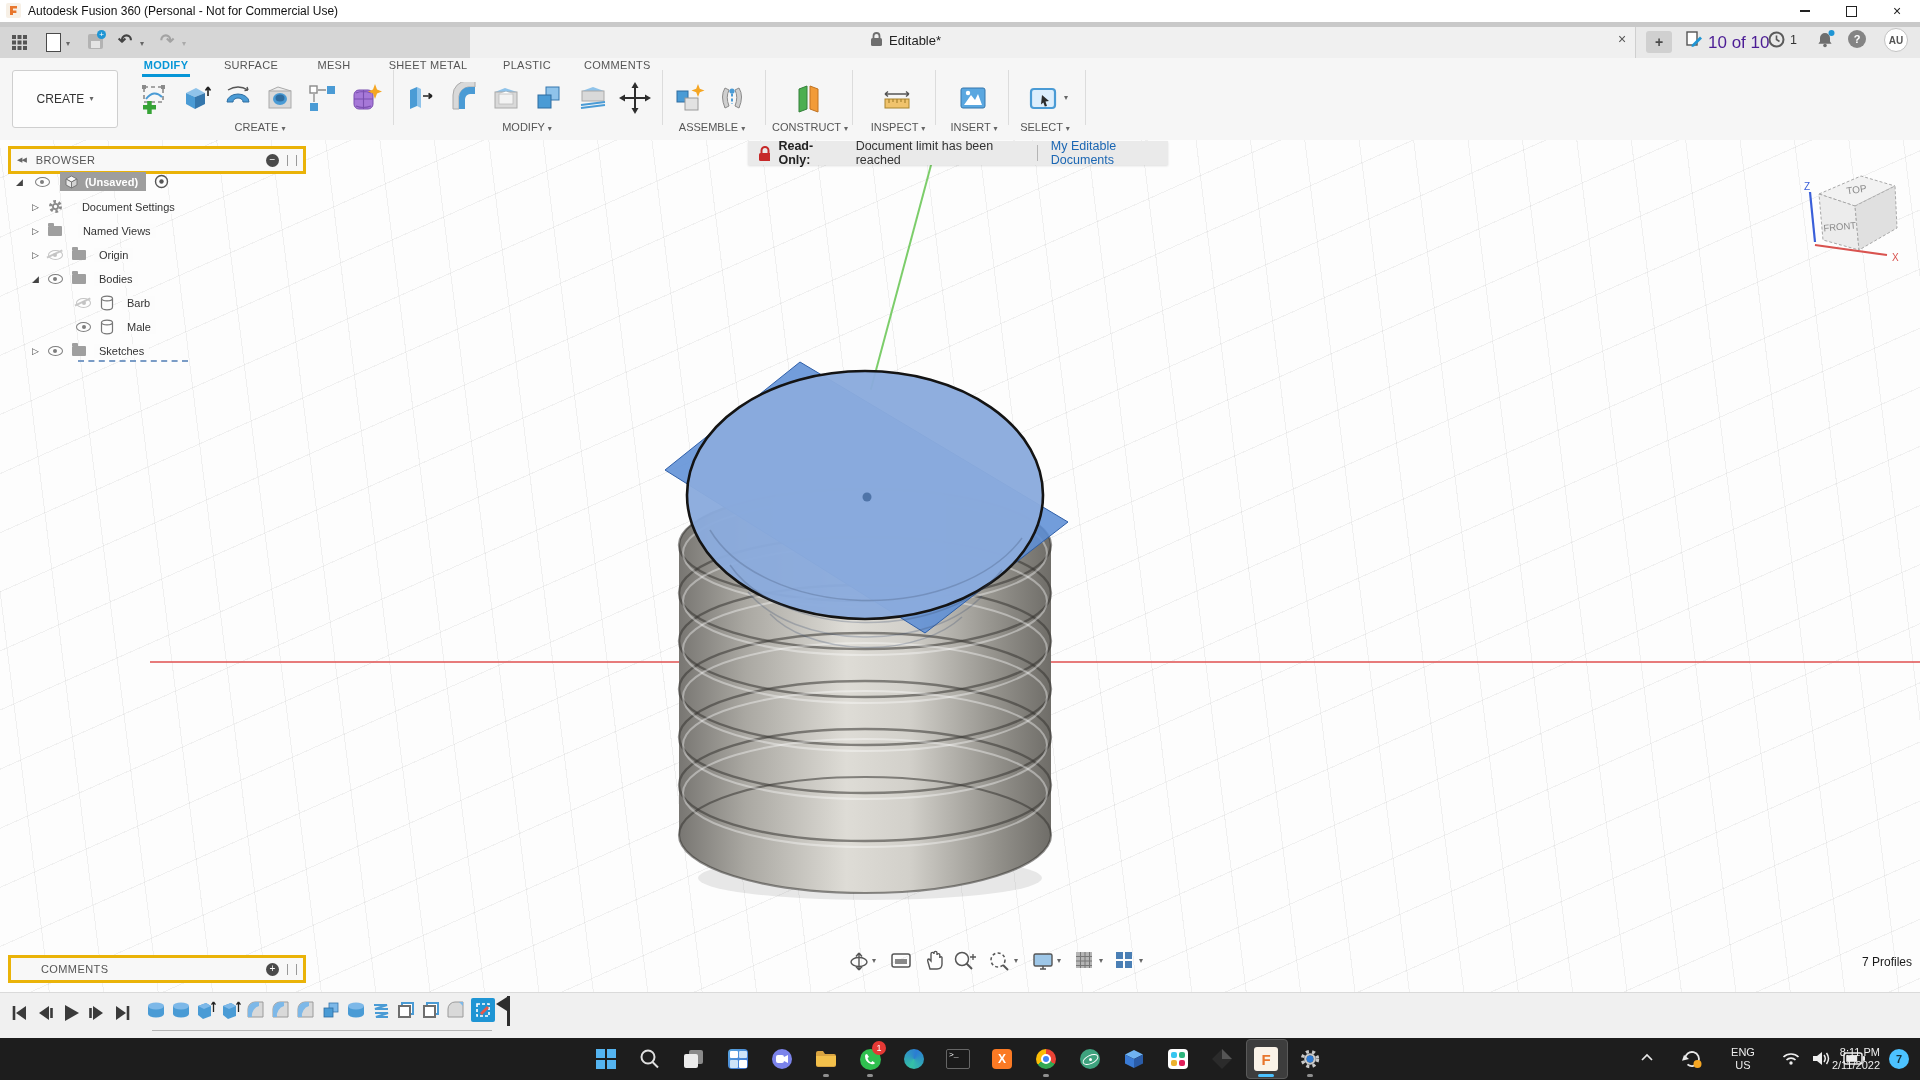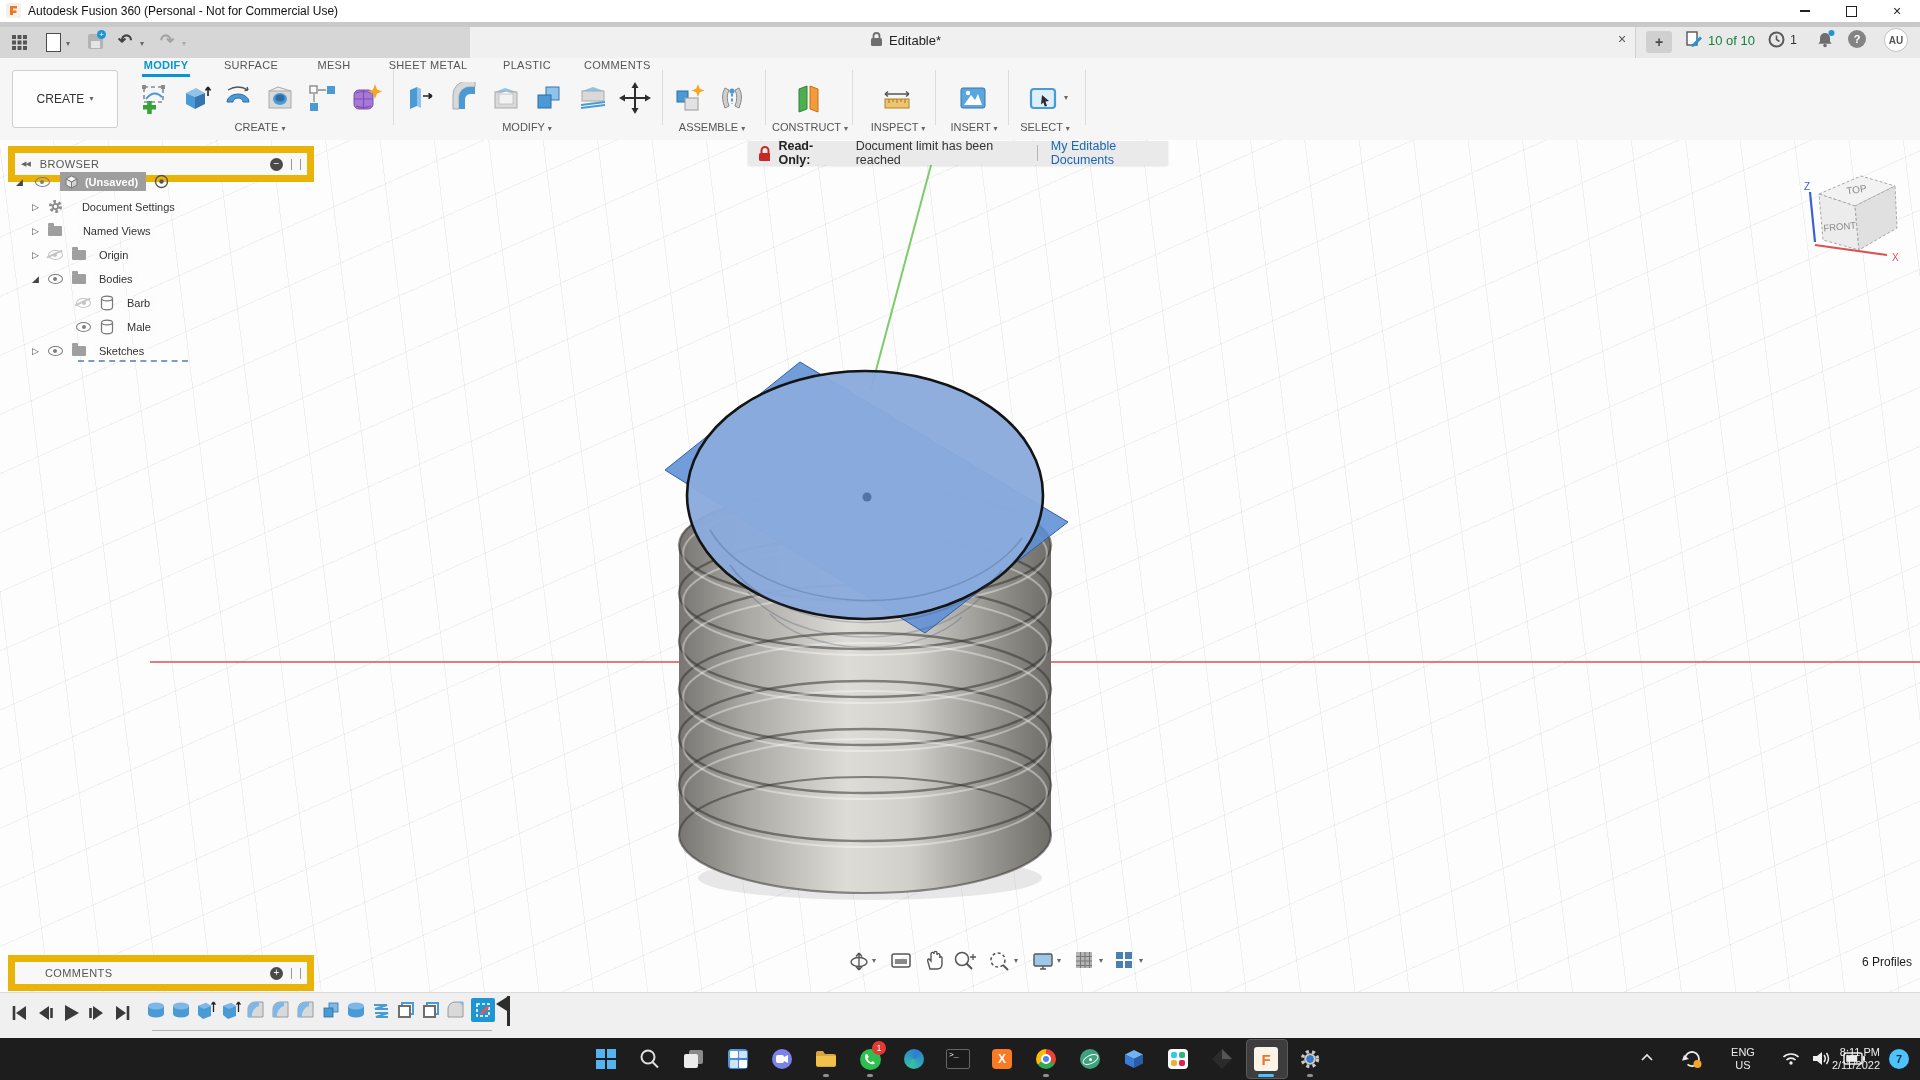--- a/index.html
+++ b/index.html
@@ -35,21 +35,21 @@
   
   #viewport{left:0;top:140px;width:1920px;height:898px;background:
      repeating-linear-gradient(83deg, rgba(110,110,110,0.09) 0 1px, transparent 1px 54px),
      repeating-linear-gradient(-24deg, rgba(110,110,110,0.09) 0 1px, transparent 1px 54px),
      #fdfdfd}
   #axis-x{left:150px;top:661px;width:1770px;height:2px;background:rgba(225,90,90,.8)}
   #axis-y{left:934px;top:150px;width:2px;height:248px;background:rgba(110,200,90,.9);
           transform:rotate(15deg);transform-origin:top left}
 
   
-  .panel-head{height:22px;background:#f8f8f8;border:7px solid #eab308;display:flex;align-items:center}
+  .panel-head{height:22px;background:#f8f8f8;border:3px solid #eab308;display:flex;align-items:center}
   .panel-title{font-size:11px;color:#555;letter-spacing:.4px}
   .circ-btn{width:13px;height:13px;border-radius:50%;background:#4a4a4a;color:#fff;font-size:10px;
             line-height:12px;text-align:center}
   .grip{width:8px;height:11px;border-left:1.5px solid #9a9a9a;border-right:1.5px solid #9a9a9a}
   .b-row{height:19px;display:flex;align-items:center;font-size:11px;color:#333}
   .b-label{background:rgba(252,252,252,.85);padding:1px 5px;border-radius:1px}
   .tri{font-size:9px;color:#444}
   .eye{position:relative;width:13px;height:8px;border:1.3px solid #7e7e7e;border-radius:50%}
   .eye::after{content:"";position:absolute;left:50%;top:50%;width:4px;height:4px;margin:-2px 0 0 -2px;
               background:#7e7e7e;border-radius:50%}
@@ -115,21 +115,21 @@
     <rect x="1" y="7" width="11" height="8" rx="1.5" fill="#6e6e6e"></rect>
     <path d="M3.5 7 V5 a3 3 0 0 1 6 0 V7" fill="none" stroke="#6e6e6e" stroke-width="1.8"></path>
   </svg>
   <span class="a" style="left:889px;top:33px;font-size:13px;color:#222">Editable*</span>
   <span class="a" style="left:1618px;top:31px;font-size:14px;color:#555">×</span>
   <div class="a ctr" style="left:1646px;top:31px;width:26px;height:22px;background:#d0d0d0;border-radius:3px;font-size:14px;color:#4a4a4a;font-weight:bold">+</div>
   <svg class="a" style="left:1686px;top:31px" width="17" height="17">
     <rect x="1" y="1" width="10" height="13" fill="#fff" stroke="#555" stroke-width="1.4"></rect>
     <path d="M6 13.5 L14 5.5 L16 7.5 L8 15.5 L5.5 16 Z" fill="#1f95d4"></path>
   </svg>
-  <span class="a" style="left:1708px;top:33px;font-size:13px;color:#15803d">10 of 10</span>
+  <span class="a" style="left:1708px;top:33px;font-size:17px;color:#4c1d95">10 of 10</span>
   <svg class="a" style="left:1768px;top:31px" width="17" height="17">
     <circle cx="8.5" cy="8.5" r="7" fill="none" stroke="#5a5a5a" stroke-width="2"></circle>
     <path d="M8.5 4.5 V8.5 L11.5 10.5" fill="none" stroke="#5a5a5a" stroke-width="1.6"></path>
   </svg>
   <span class="a" style="left:1790px;top:33px;font-size:12.5px;color:#333">1</span>
   <svg class="a" style="left:1816px;top:29px" width="20" height="20">
     <path d="M9 4 a5 5 0 0 1 5 5 v3.5 l1.6 2.2 H2.4 L4 12.5 V9 a5 5 0 0 1 5-5 Z" fill="#6e6e6e"></path>
     <circle cx="9" cy="16.5" r="1.8" fill="#6e6e6e"></circle>
     <circle cx="15.5" cy="4" r="3" fill="#1f95d4"></circle>
   </svg>
@@ -488,21 +488,21 @@
     <span class="a car" style="left:1099px;top:957px">▾</span>
     <svg class="a" style="left:1114px;top:950px" width="20" height="20">
       <rect x="2" y="2" width="7" height="7" fill="#4a7fb5"></rect>
         <rect x="11" y="2" width="7" height="7" fill="#4a7fb5"></rect>
       <rect x="2" y="11" width="7" height="7" fill="#4a7fb5"></rect>
         <rect x="11" y="11" width="7" height="7" fill="#4a7fb5"></rect>
     </svg>
     <span class="a car" style="left:1139px;top:957px">▾</span>
   </div>
 
-  <span id="profiles" class="a">6 Profiles</span>
+  <span id="profiles" class="a">7 Profiles</span>
 
   <div id="timeline" class="a"></div>
   <svg class="a pb" style="left:10px" width="18" height="18">
       <path d="M4 2 V16" stroke="#3a3a3a" stroke-width="2.6"></path>
       <polygon points="16,2 16,16 6,9" fill="#3a3a3a"></polygon>
     </svg>
   <svg class="a pb" style="left:36px" width="18" height="18">
       <polygon points="13,2 13,16 3,9" fill="#3a3a3a"></polygon>
       <path d="M15.5 4 V14" stroke="#3a3a3a" stroke-width="2.6"></path>
     </svg>

